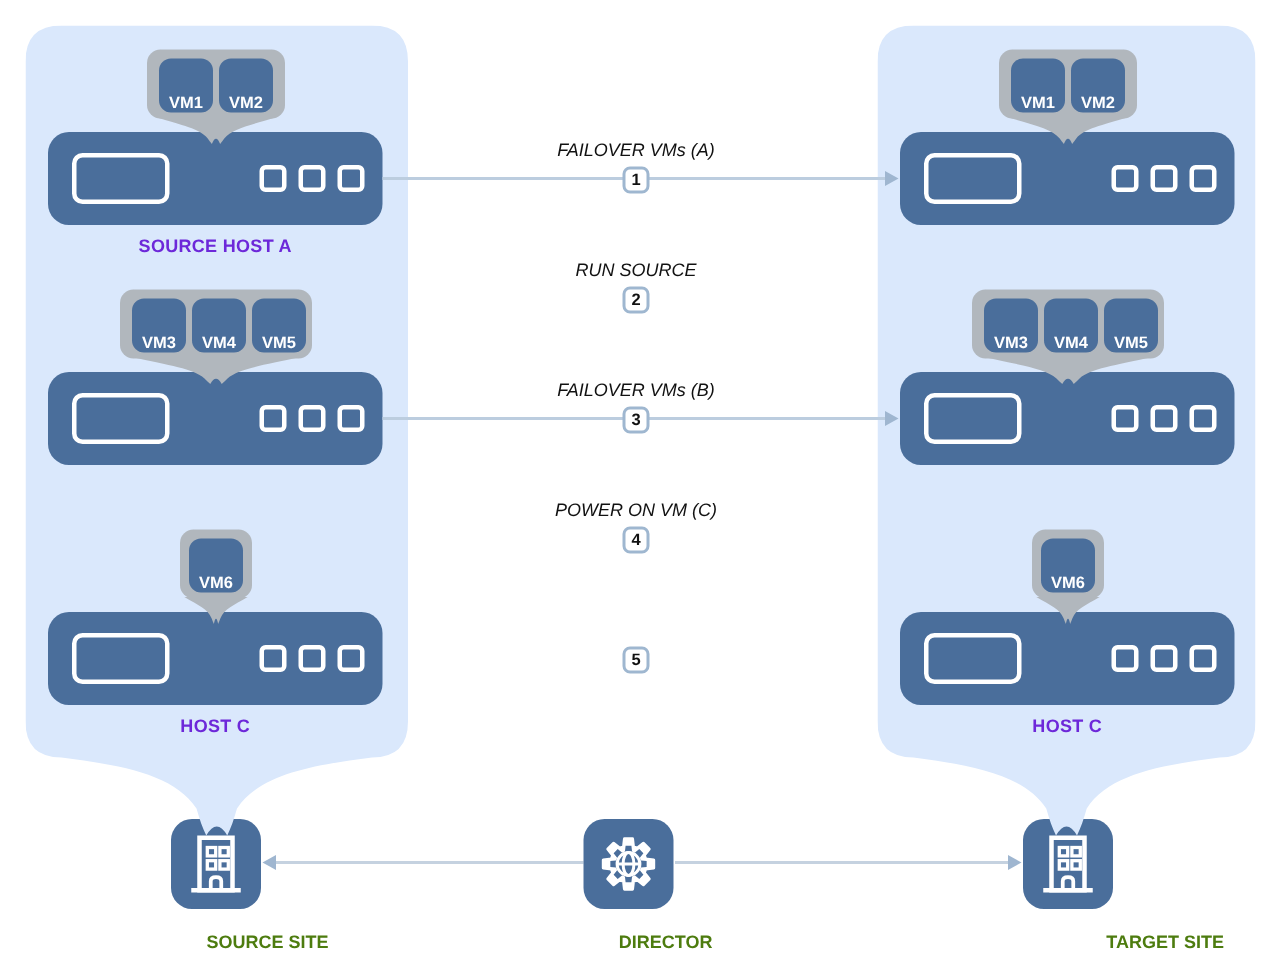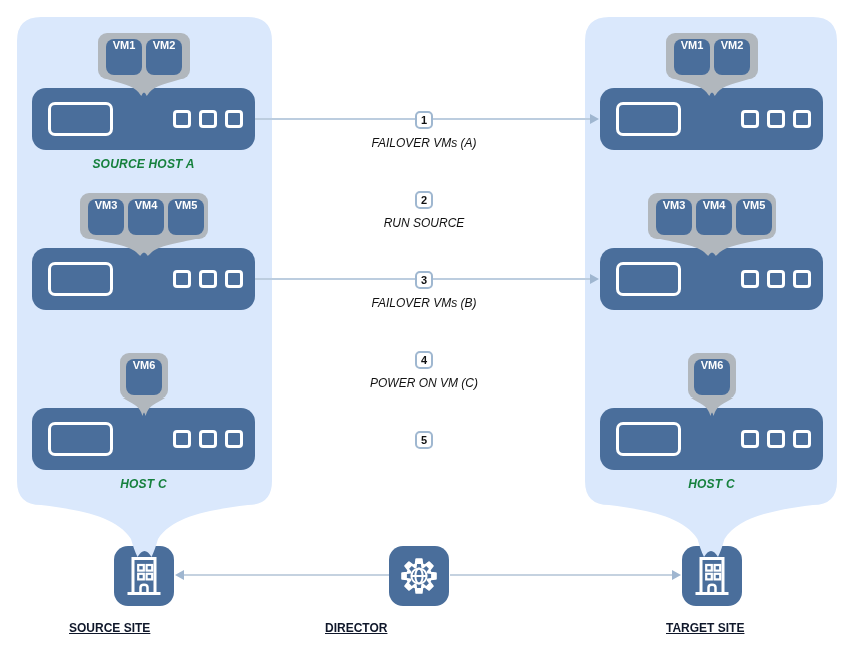--- a/index.html
+++ b/index.html
@@ -7,42 +7,42 @@
   .stage{position:relative;width:855px;height:646px;background:#ffffff;overflow:hidden;
          font-family:"Liberation Sans", sans-serif;}
   
   .panel{position:absolute;top:17px;z-index:3;}
   
   .bar{position:absolute;width:223px;height:62px;background:#4A6E9B;border-radius:14px;z-index:4;}
   .slot{position:absolute;left:16px;top:14px;width:65px;height:34px;border:3px solid #fff;border-radius:7px;}
   .ports{position:absolute;right:12px;top:22px;display:flex;gap:8px;}
   .ports i{display:block;width:18px;height:18px;border:3px solid #fff;border-radius:4px;}
   .bar-label{position:absolute;width:223px;text-align:center;font-size:12px;font-weight:bold;
-             color:#15803d;letter-spacing:.2px;z-index:4;font-style:italic;}
+             color:#6d28d9;letter-spacing:.2px;z-index:4;}
   
   .tray{position:absolute;height:46px;background:#B1B7BD;border-radius:9px;z-index:5;}
   .tray-tail{position:absolute;height:19px;z-index:5;}
   .vm{position:absolute;width:36px;height:36px;background:#4A6E9B;border-radius:8px;z-index:6;
-      display:flex;align-items:flex-start;justify-content:center;color:#fff;font-size:11px;font-weight:bold;}
+      display:flex;align-items:flex-end;justify-content:center;color:#fff;font-size:11px;font-weight:bold;}
   
   .step-label{position:absolute;left:294px;width:260px;text-align:center;font-size:12px;
-              font-style:italic;color:#111;z-index:4;margin-top:43px;}
+              font-style:italic;color:#111;z-index:4;}
   .badge{position:absolute;left:415px;width:18px;height:18px;background:#fff;border:2px solid #9FB7D0;
          border-radius:5px;display:flex;align-items:center;justify-content:center;
          font-size:11px;font-weight:bold;color:#111;z-index:6;}
   .hline{position:absolute;height:2px;background:#BCCDDF;z-index:4;}
   .ah-r{position:absolute;width:0;height:0;border-top:5px solid transparent;
         border-bottom:5px solid transparent;border-left:9px solid #9FB6D0;z-index:4;}
   .ah-l{position:absolute;width:0;height:0;border-top:5px solid transparent;
         border-bottom:5px solid transparent;border-right:9px solid #9FB6D0;z-index:4;}
   
   .tile{position:absolute;top:546px;width:60px;height:60px;background:#4A6E9B;border-radius:14px;z-index:2;}
   .tile svg{position:absolute;left:0;top:0;}
-  .site-label{position:absolute;top:621px;width:150px;text-align:left;font-size:12px;
-              font-weight:bold;color:#0f172a;z-index:2;text-decoration:underline;}
+  .site-label{position:absolute;top:621px;width:150px;text-align:right;font-size:12px;
+              font-weight:bold;color:#4d7c0f;z-index:2;}
   .bline{position:absolute;top:574px;height:2px;background:#C5D2E0;z-index:1;}
 </style>
 </head>
 <body>
 
 <div class="stage">
 
   <svg class="panel" style="left:17px" width="255" height="545" viewBox="0 0 255 545">
     <path fill="#DAE8FC" d="M24,0 H231 Q255,0 255,24 V464 Q255,488 231,488
       C192,493 156,499 141,522 C139,529 137,535 134.5,540

